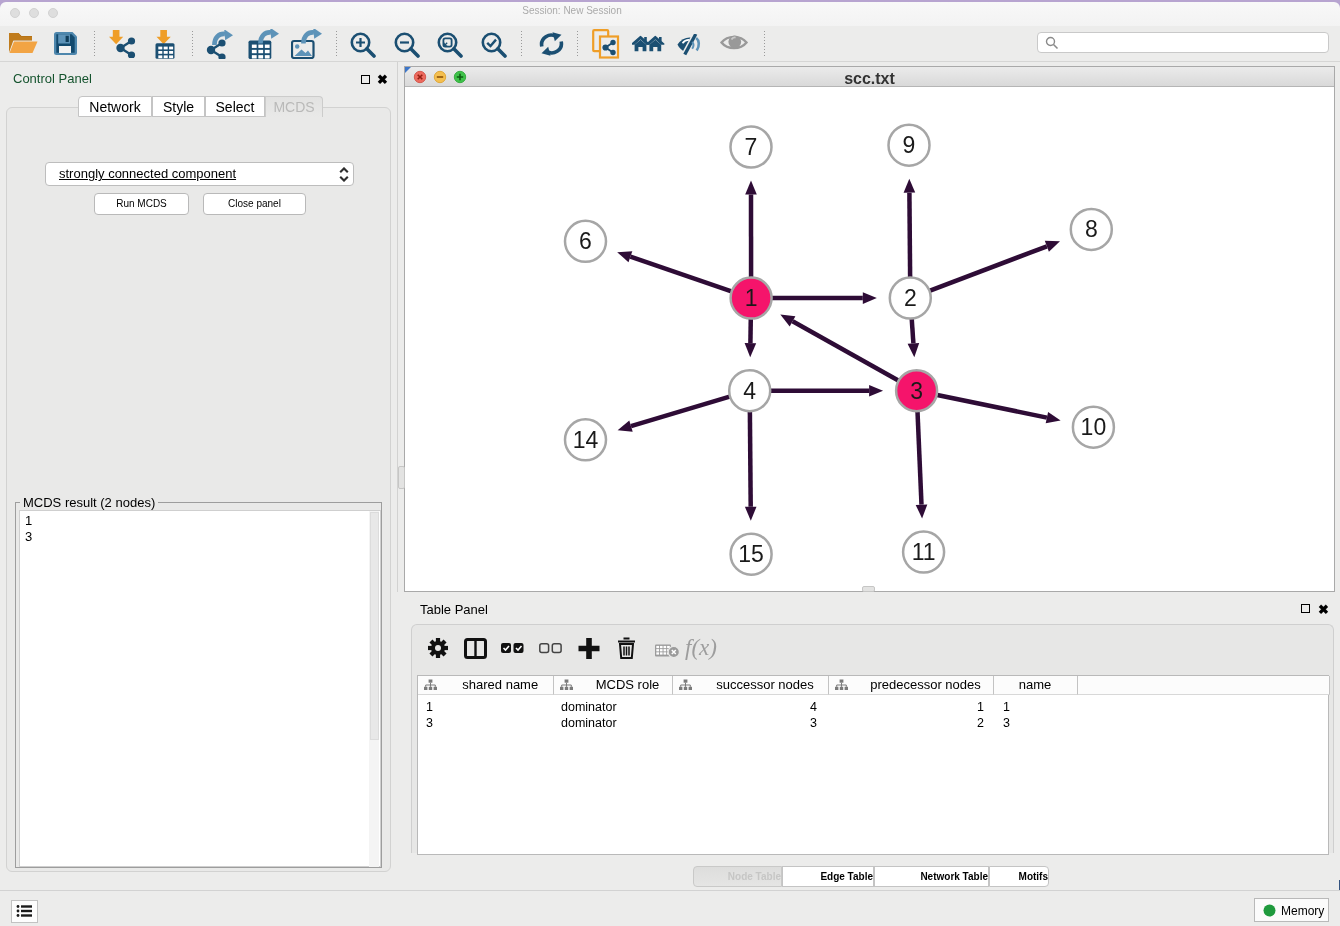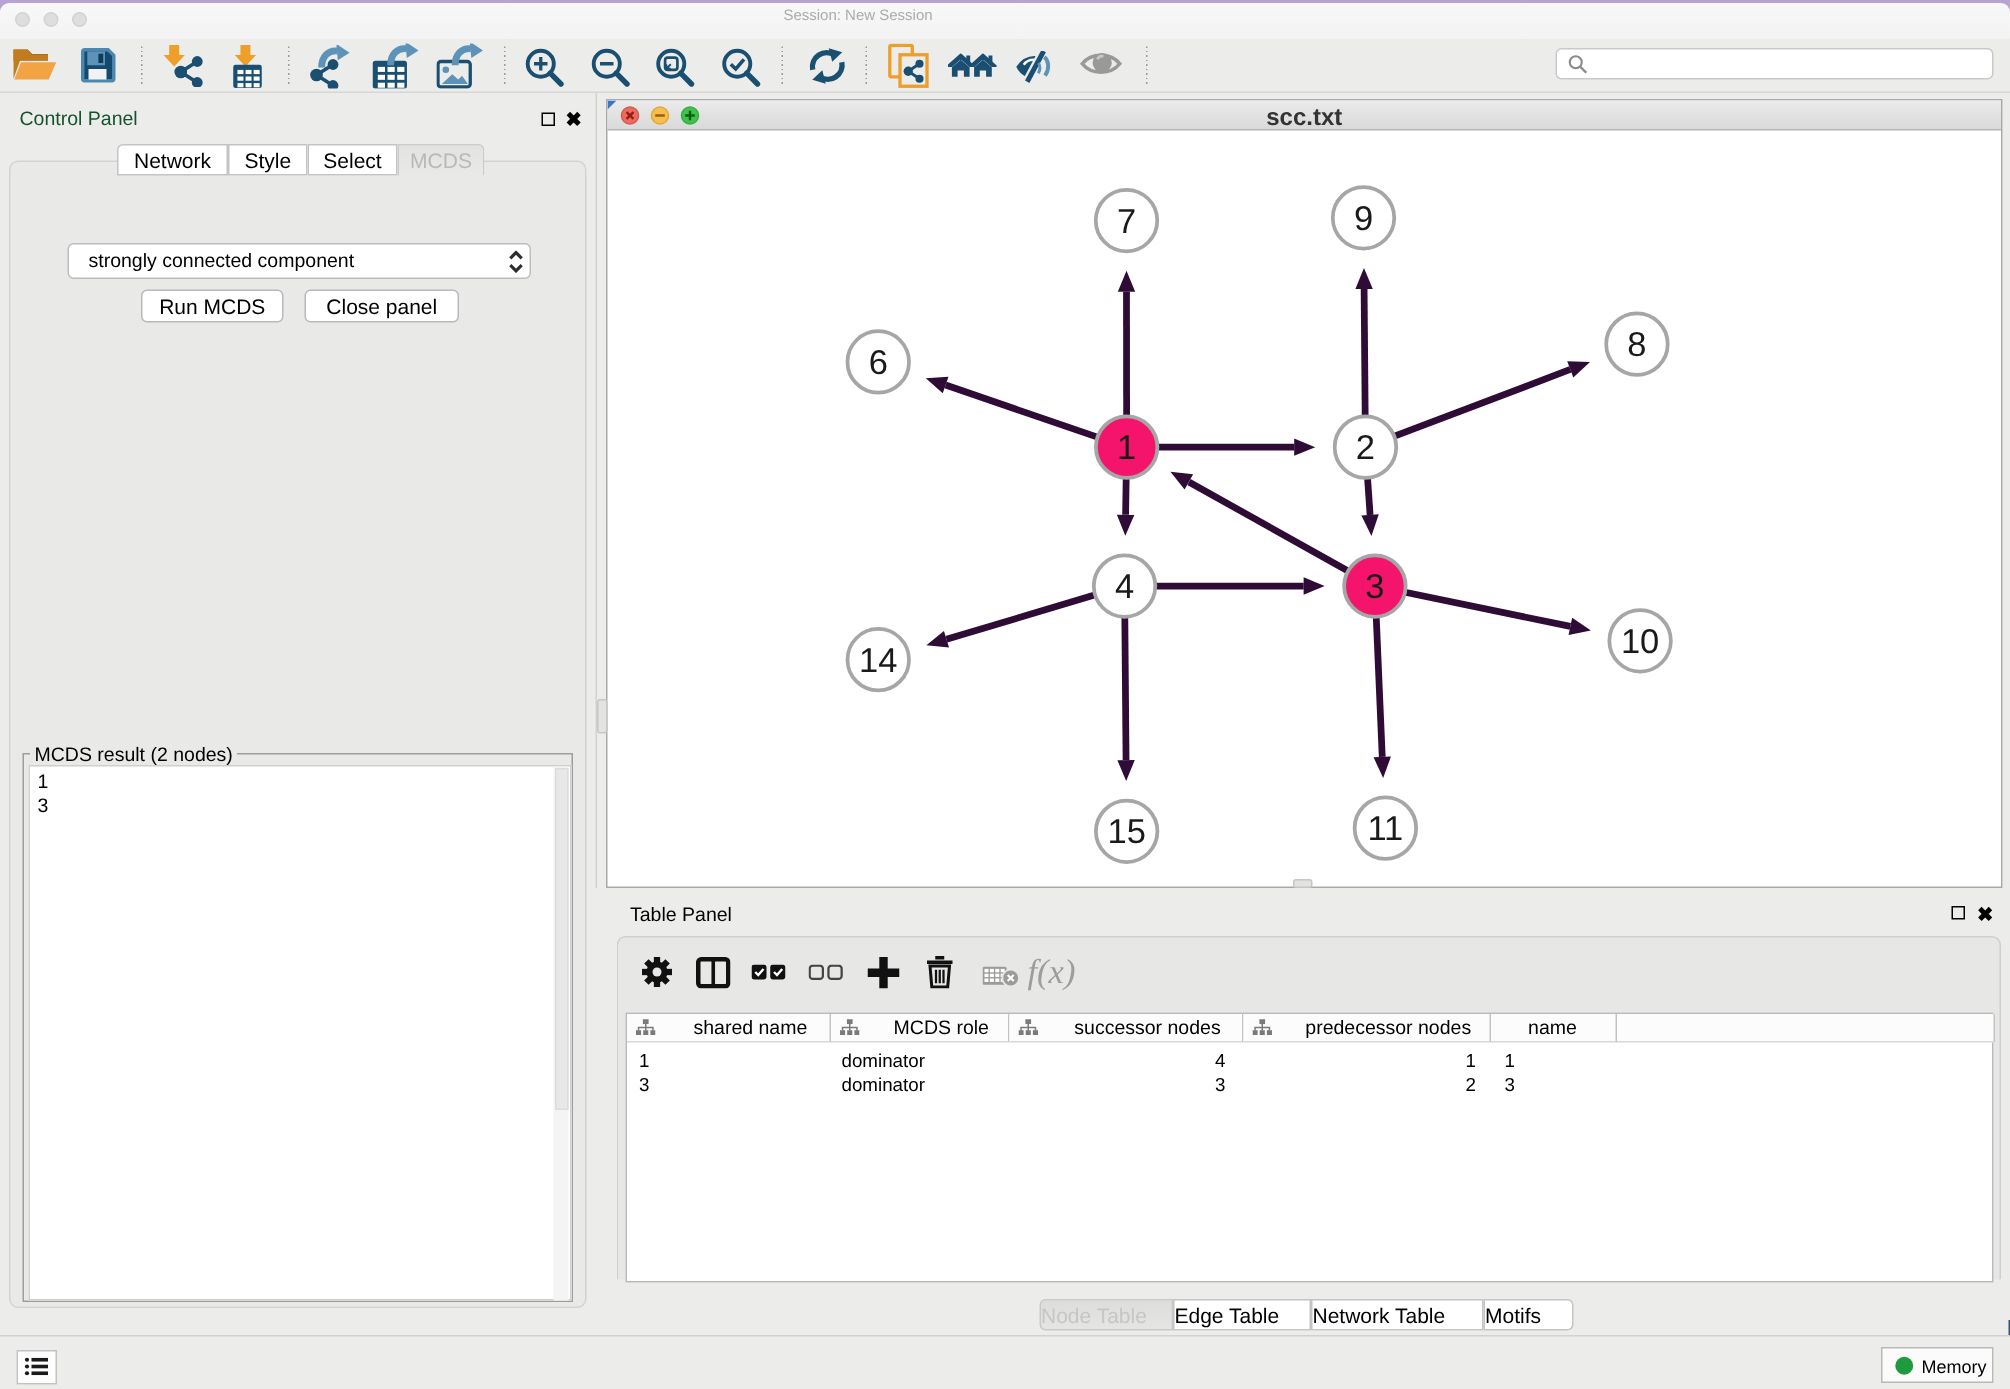--- a/index.html
+++ b/index.html
@@ -27,23 +27,23 @@
 #cpanel { position:absolute; left:0; top:62px; width:393px; height:818px; background:#ececeb; }
 #cpanel-title { position:absolute; left:13px; top:9px; font-size:13px; color:#14532d; }
 .float-btn { position:absolute; width:9px; height:9px; border:1.3px solid #000; }
 .x-btn { position:absolute; font-size:13px; font-weight:bold; color:#000; line-height:12px; }
 .tab { position:absolute; top:34px; z-index:2; height:21px; background:#fff; border:1px solid #c4c4c4;
   font-size:14px; color:#000; text-align:center; line-height:20px; }
 #cp-body { position:absolute; left:6px; top:45px; width:385px; height:765px;
   background:#e9e9e8; border:1px solid #d2d2d1; border-radius:6px; }
 #opt-label { position:absolute; left:0; top:31px; width:100%; text-align:center; font-size:13px; }
 #dropdown { position:absolute; left:38px; top:54px; width:309px; height:24px; background:#fff;
-  border:1px solid #bdbdbd; border-radius:4px; font-size:13px; line-height:22px; padding-left:13px; }
+  border:1px solid #bdbdbd; border-radius:4px; font-size:13px; line-height:22px; padding-left:13px;text-decoration:underline; }
 .btn { position:absolute; top:85px; height:22px; background:#fff; border:1px solid #b9b9b9;
-  border-radius:4px; font-size:14px; text-align:center; line-height:20px; }
+  border-radius:4px; font-size:10px; text-align:center; line-height:20px; }
 #mcds-group { position:absolute; left:8px; top:394px; width:367px; height:366px;
   border:1px solid #9d9d9d; }
 #mcds-legend { position:absolute; left:4px; top:-8px; background:#e9e9e8; padding:0 3px; font-size:13px; }
 #mcds-text { position:absolute; left:3px; top:7px; width:362px; height:357px; background:#fff;
   border:1px solid #cfcfcf; font-size:13px; padding:2px 0 0 5px; line-height:16px; }
 #mcds-scroll { position:absolute; right:1px; top:0px; width:10px; height:356px; background:#f4f4f4; }
 #mcds-thumb { position:absolute; right:1px; top:1px; width:9px; height:228px; background:#e8e8e8; border:1px solid #dcdcdc; }
 
 
 #netwin { position:absolute; left:404px; top:66px; width:931px; height:526px;
@@ -57,21 +57,21 @@
 #tpanel { position:absolute; left:404px; top:592px; width:936px; height:298px; background:#ececeb; }
 #tpanel-title { position:absolute; left:16px; top:10px; font-size:13px; color:#000; }
 #tp-body { position:absolute; left:7px; top:32px; width:923px; height:229px;
   background:#e7e7e6; border:1px solid #cfcfcf; border-radius:6px 6px 0 0; border-bottom:none;}
 #tp-table { position:absolute; left:13px; top:83px; width:912px; height:180px; background:#fff;
   border:1px solid #b9b9b9; }
 .th { position:absolute; top:0; height:19px; border-right:1px solid #c3c3c3; border-bottom:1px solid #d8d8d8; background:#fcfcfc;
   font-size:13px; text-align:center; line-height:18px; }
 .td { position:absolute; font-size:12.5px; height:16px; line-height:16px; }
 .btab { position:absolute; top:274px; height:21px; background:#fff; border:1px solid #c4c4c4;
-  font-size:14px; font-weight:normal; color:#000; text-align:left; line-height:20px; }
+  font-size:10px; font-weight:bold; color:#000; text-align:right; line-height:20px; }
 
 
 #statusbar { position:absolute; left:0; top:890px; width:1340px; height:36px;
   background:#ececeb; border-top:1px solid #d2d2d2; }
 #list-btn { position:absolute; left:11px; top:9px; width:27px; height:23px; background:#fdfdfd;
   border:1px solid #c2c2c2; }
 #mem-btn { position:absolute; left:1254px; top:7px; width:75px; height:24px; background:#fbfbfb;
   border:1px solid #b9b9b9; font-size:12px; }
 </style>
 </head>

